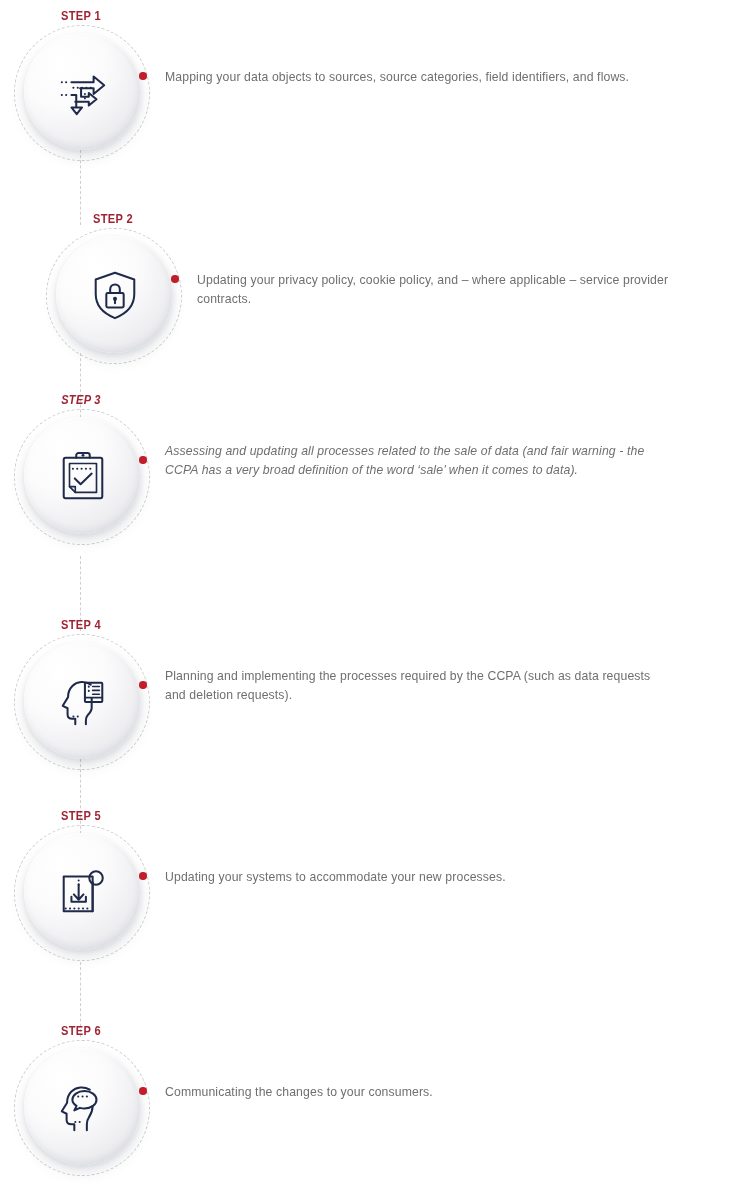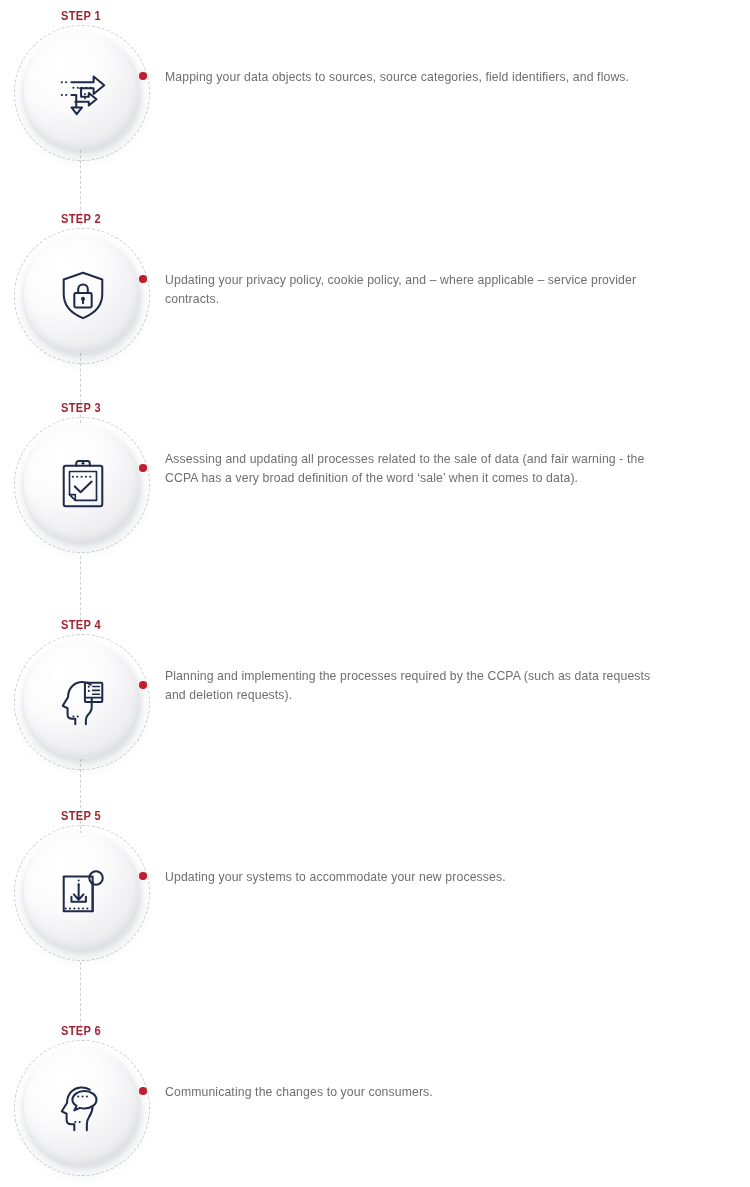--- a/index.html
+++ b/index.html
@@ -168,39 +168,39 @@
           <path class="icon-stroke" d="M16 31 H21 V44 H27 L21.5 51 L16 44 H22"></path>
           <path class="icon-dots" d="M6 31 H13"></path>
           <path class="icon-dots" d="M30 30 V38"></path>
         </svg>
       </span>
     </div>
     <div class="bullet-dot"></div>
     <div class="step-text one-line">Mapping your data objects to sources, source categories, field identifiers, and flows.</div>
   </div>
 
-  <div class="step-row" style="top:211px;">
+  <div class="step-row" style="top:211px;margin-left:32px;">
     <div class="step-label">STEP 2</div>
     <div class="dashed-ring"></div>
     <div class="badge">
       <span>
         <svg viewBox="0 0 56 56">
           <path class="icon-stroke" d="M28 5 L48 12 V27 C48 40 38 48 28 52 C18 48 8 40 8 27 V12 Z"></path>
           <rect class="icon-stroke" x="19" y="26" width="18" height="15" rx="1.5"></rect>
           <path class="icon-stroke" d="M23 26 V22 A5 5 0 0 1 33 22 V26"></path>
           <circle class="icon-fill" cx="28" cy="32" r="2.1"></circle>
           <path class="icon-stroke" d="M28 33.5 V36.5"></path>
         </svg>
       </span>
     </div>
     <div class="bullet-dot"></div>
     <div class="step-text one-line">Updating your privacy policy, cookie policy, and – where applicable – service provider contracts.</div>
   </div>
 
-  <div class="step-row" style="top:400px;">
+  <div class="step-row" style="top:392px;font-style:italic;">
     <div class="step-label">STEP 3</div>
     <div class="dashed-ring"></div>
     <div class="badge">
       <span>
         <svg viewBox="0 0 56 56">
           <rect class="icon-stroke" x="8" y="9" width="40" height="42" rx="2"></rect>
           <path class="icon-stroke-thin" d="M14 15 H42 V45 H20 L14 39 Z"></path>
           <path class="icon-stroke-thin" d="M20 45 V39 H14"></path>
           <path class="icon-stroke" d="M21 9 V6.5 C21 5.2 22.1 4.2 23.4 4.2 H32.6 C33.9 4.2 35 5.2 35 6.5 V9"></path>
           <circle class="icon-fill" cx="28" cy="6.6" r="1.5"></circle>

